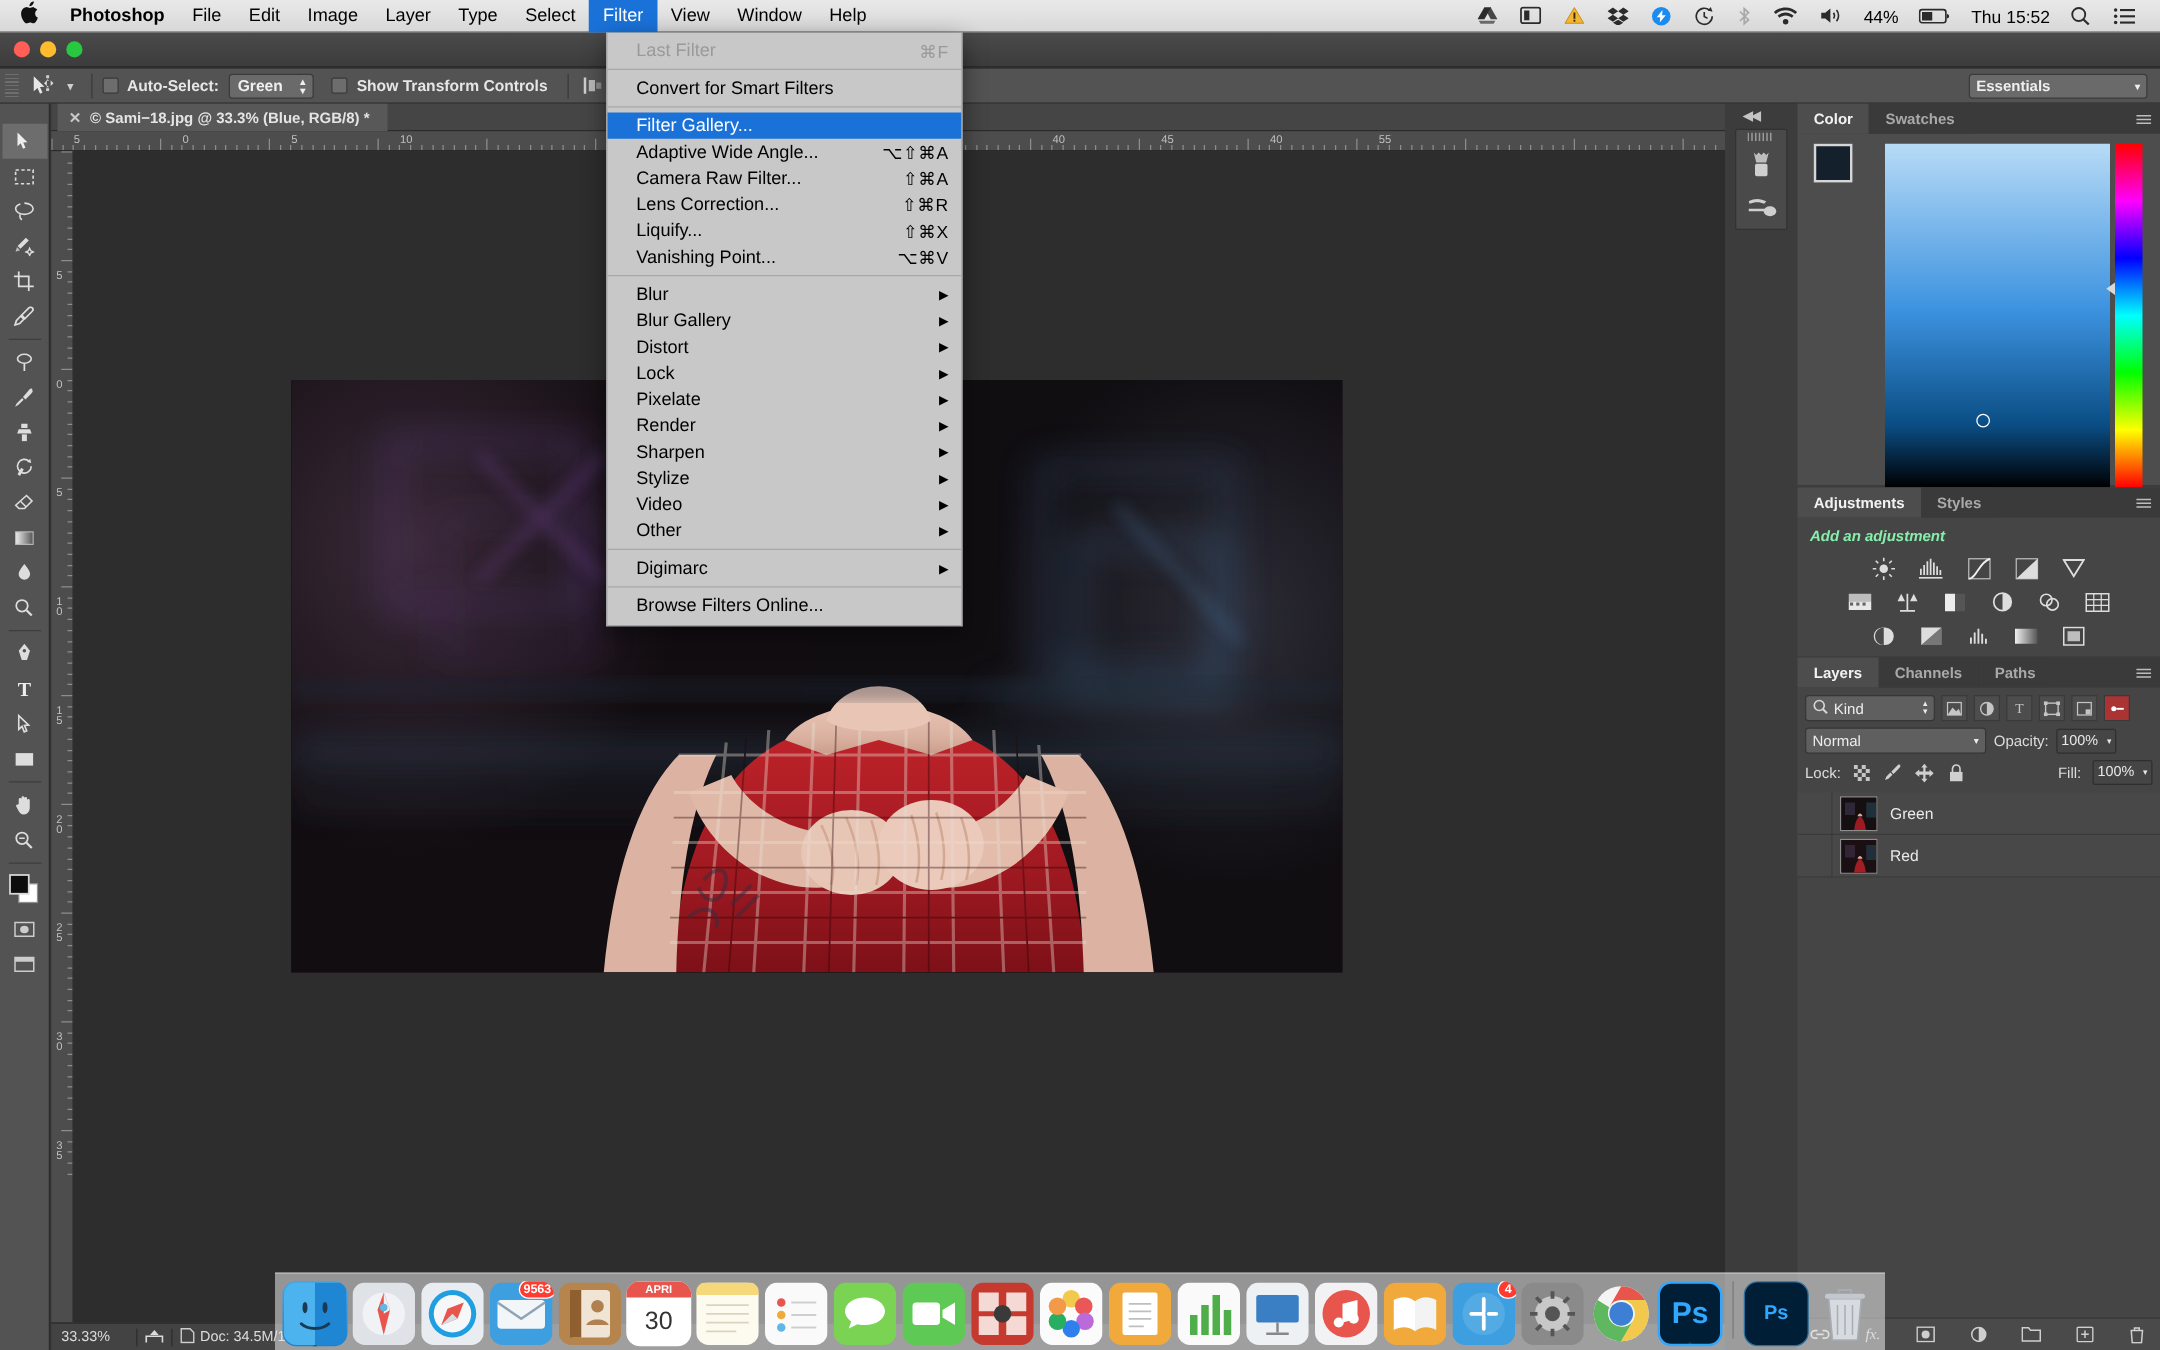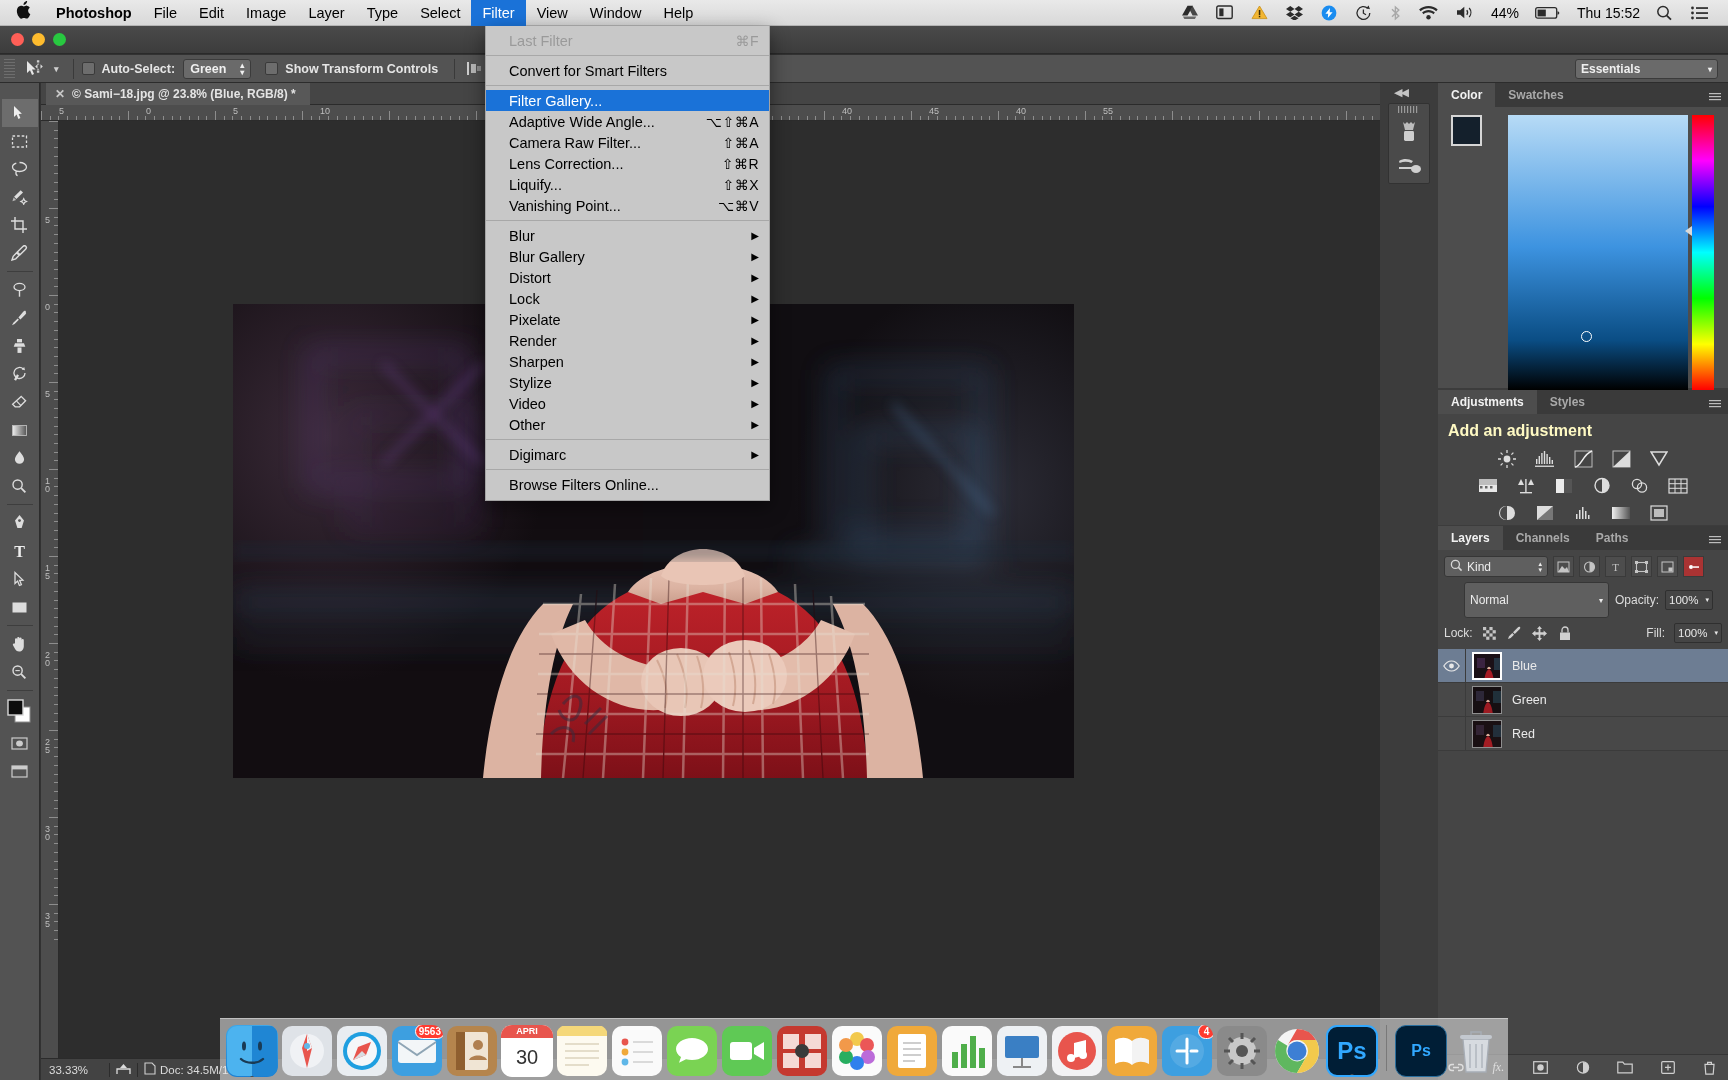--- a/index.html
+++ b/index.html
@@ -122,34 +122,34 @@
   #color-field { position:absolute; left:70px; top:32px; width:180px; height:275px;
     background:linear-gradient(to bottom, #b7dbf6 0%, #3d93e0 48%, #0a4d84 82%, #000 100%); }
   #color-marker { position:absolute; width:11px; height:11px; border:1.5px solid #fff; border-radius:50%; }
   #hue-strip { position:absolute; right:14px; top:32px; width:22px; height:275px;
     background:linear-gradient(to bottom,#ff0000,#ff00ff,#0000ff,#00ffff,#00ff00,#ffff00,#ff0000); }
   #hue-marker { position:absolute; right:36px; width:0;height:0;
     border-top:5px solid transparent;border-bottom:5px solid transparent;border-right:7px solid #d9d9d9;}
 
   
   #adj-panel { top:307px; height:135px; }
-  #adj-title { padding:8px 0 5px 10px; font-size:16px; color:#fef9c3; font-weight:bold; }
+  #adj-title { padding:8px 0 5px 10px; font-size:12px; color:#86efac; font-weight:bold;font-style:italic; }
   .adj-row { display:flex; justify-content:center; gap:17px; padding:4px 0; }
   .adj-ic { width:21px; height:19px; display:flex; align-items:center; justify-content:center;}
 
   
   #layers-panel { top:443px; bottom:0; background:#454545; }
   #kind-row { display:flex; align-items:center; padding:6px 6px 5px 6px; gap:5px; }
   #kind-select { width:104px; height:21px; background:#5f5f5f; border:1px solid #363636; border-radius:3px;
     display:flex; align-items:center; padding:0 5px; font-size:12px; color:#ececec; gap:4px;}
   .kind-ic { width:21px; height:21px; background:#4d4d4d; border:1px solid #3a3a3a;
     display:flex;align-items:center;justify-content:center; }
   #blend-row { display:flex; align-items:center; padding:0 6px 5px 6px; gap:6px; font-size:12px; color:#dcdcdc;}
-  #blend-select { width:145px; height:36px; background:#5f5f5f; border:1px solid #363636; border-radius:3px;
-    display:flex; align-items:center; justify-content:space-between; padding:0 5px; font-size:12px; color:#ececec;margin-left:20px;}
+  #blend-select { width:145px; height:21px; background:#5f5f5f; border:1px solid #363636; border-radius:3px;
+    display:flex; align-items:center; justify-content:space-between; padding:0 5px; font-size:12px; color:#ececec;}
   .num-box { width:48px; height:20px; background:#454545; border:1px solid #2f2f2f; border-radius:2px;
     display:flex; align-items:center; justify-content:space-between; padding:0 3px; font-size:11.5px; color:#e8e8e8;}
   #lock-row { display:flex; align-items:center; padding:0 6px 6px 6px; gap:9px; font-size:12px; color:#dcdcdc;}
   .lock-ic { width:16px; height:16px; display:flex; align-items:center; justify-content:center;}
   .layer-row { height:34px; display:flex; align-items:center; border-bottom:1px solid #3b3b3b; background:#484848;}
   .layer-row.sel { background:#6d7d93; }
   .eye-cell { width:28px; height:34px; display:flex; align-items:center; justify-content:center; border-right:1px solid #3b3b3b;}
   .layer-thumb { width:30px; height:28px; margin-left:6px; border:1px solid #8e8e8e; overflow:hidden; position:relative;
     background:#1b1013;}
   .layer-name { margin-left:10px; font-size:12.5px; color:#eaeaea; }
@@ -508,21 +508,21 @@
       <svg width="17" height="15" viewBox="0 0 17 15">
           <rect x="1" y="2" width="15" height="11" fill="none" stroke="#ccc" stroke-width="1.2"></rect>
           <rect x="1" y="2" width="15" height="3.4" fill="#ccc"></rect>
         </svg>
     </div>
   </div>
 
   <div id="doctab-row">
     <div id="doctab">
       <span class="x">✕</span>
-      <span>© Sami−18.jpg @ 23.8% (Blue, RGB/8) *</span>
+      <span>© Sami−18.jpg @ 33.3% (Blue, RGB/8) *</span>
     </div>
   </div>
 
   <div id="ruler-top">
       <div class="rt-tick" style="left: 0px; height: 9px;"></div>
       <div class="rt-tick" style="left: 8.7px; height: 4px;"></div>
       <div class="rt-tick" style="left: 17.4px; height: 4px;"></div>
       <div class="rt-tick" style="left: 26.1px; height: 4px;"></div>
       <div class="rt-tick" style="left: 34.8px; height: 4px;"></div>
       <div class="rt-tick" style="left: 43.5px; height: 4px;"></div>
@@ -1220,38 +1220,20 @@
               <rect x="1" y="6.5" width="10" height="7.5" fill="#d0d0d0"></rect>
             </svg>
         </div>
         <span style="margin-left:auto;">Fill:</span>
         <div class="num-box">
           <span>100%</span>
           <span style="font-size:7px;">▾</span>
         </div>
       </div>
 
-      <div class="layer-row sel">
-        <div class="eye-cell">
-          <svg width="17" height="12" viewBox="0 0 17 12">
-              <path fill="none" stroke="#e8e8e8" stroke-width="1.2" d="M0.8 6C3 2.5 5.7 1 8.5 1S14 2.5 16.2 6c-2.2 3.5-4.9 5-7.7 5S3 9.5.8 6z"></path>
-              <circle cx="8.5" cy="6" r="2.4" fill="#e8e8e8"></circle>
-            </svg>
-        </div>
-        <div class="layer-thumb" style="border:2px solid #fff;">
-          <svg width="30" height="28" viewBox="0 0 30 28" preserveAspectRatio="none">
-            <rect width="30" height="28" fill="#1b1016"></rect>
-            <rect x="3" y="4" width="8" height="10" fill="#3a2340"></rect>
-            <rect x="20" y="4" width="8" height="12" fill="#243340"></rect>
-            <path d="M10 28 C11 19 13 16 15 15 C17 16 19 19 20 28Z" fill="#a81c25"></path>
-            <path d="M13 15 C14 12 16 12 17 15Z" fill="#e0b49f"></path>
-          </svg>
-        </div>
-        <div class="layer-name">Blue</div>
-      </div>
 
       <div class="layer-row">
         <div class="eye-cell"></div>
         <div class="layer-thumb">
           <svg width="30" height="28" viewBox="0 0 30 28" preserveAspectRatio="none">
             <rect width="30" height="28" fill="#160f12"></rect>
             <rect x="3" y="4" width="8" height="10" fill="#2d2738"></rect>
             <rect x="20" y="4" width="8" height="12" fill="#20303a"></rect>
             <path d="M10 28 C11 19 13 16 15 15 C17 16 19 19 20 28Z" fill="#9c1b22"></path>
             <path d="M13 15 C14 12 16 12 17 15Z" fill="#d9ad9a"></path>

